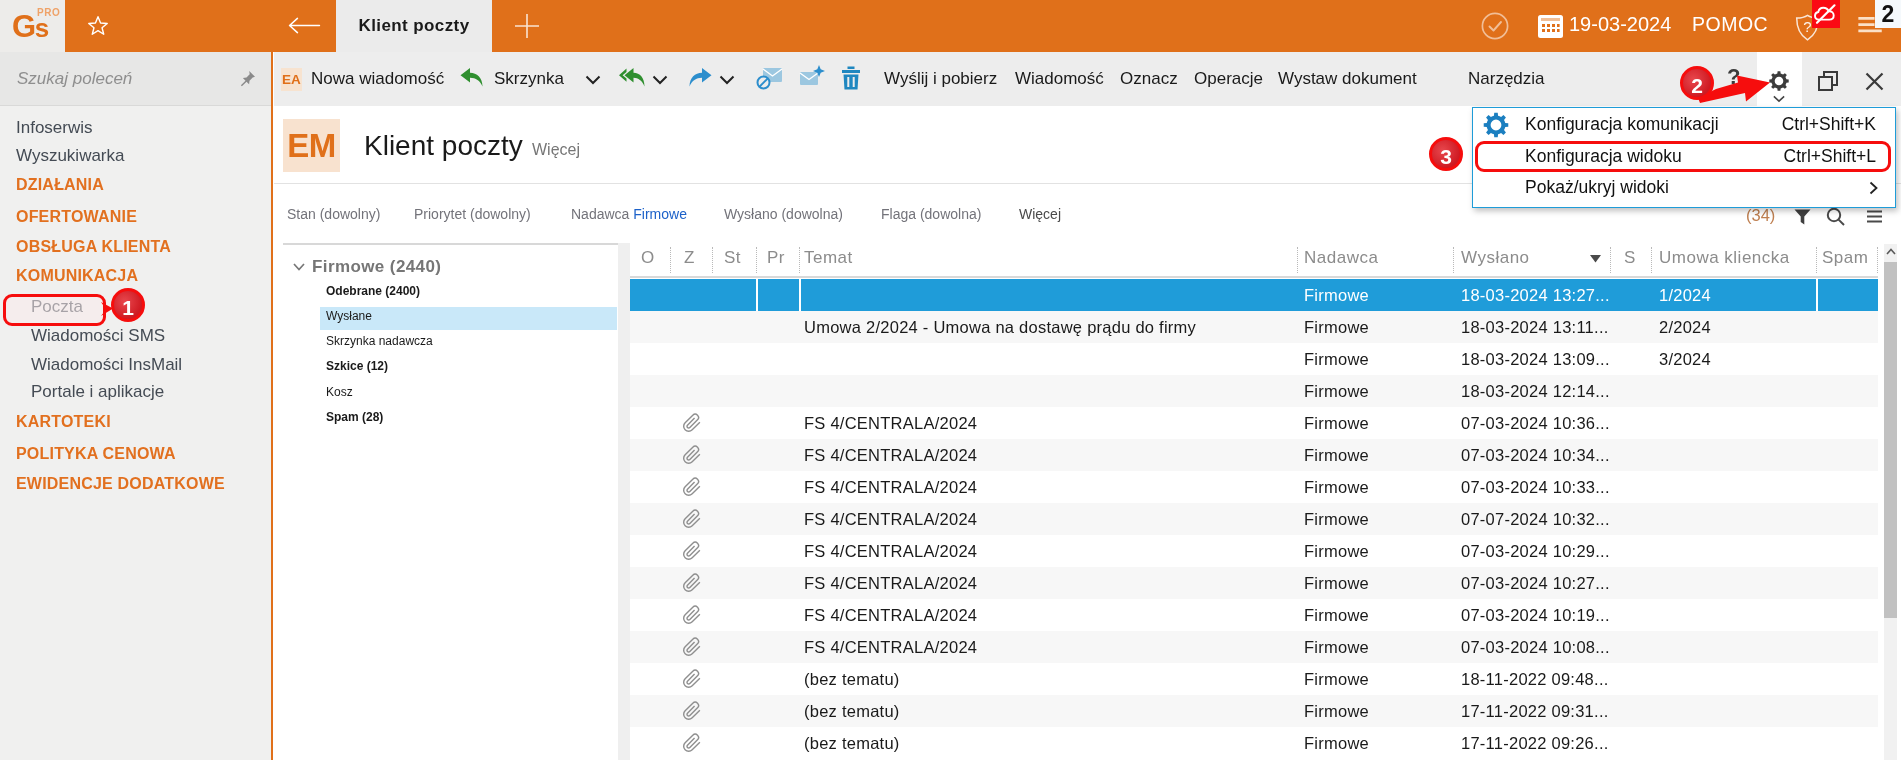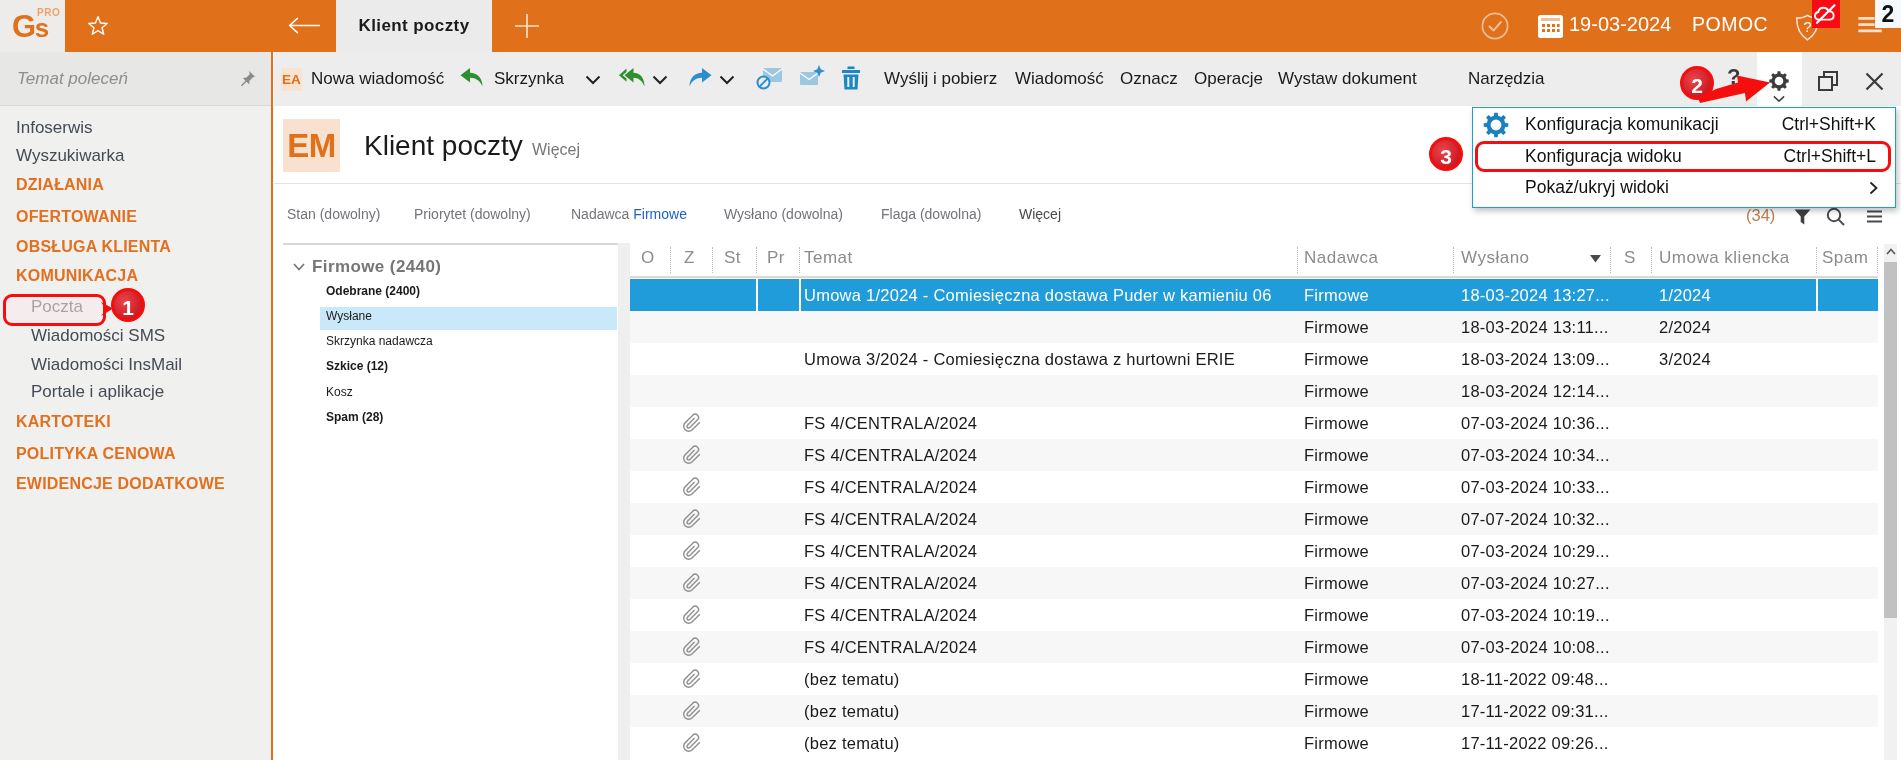--- a/index.html
+++ b/index.html
@@ -106,21 +106,21 @@
  <path d="M4 19.8 L21.5 2.3" stroke="#fff" stroke-width="2.2" stroke-linecap="round"></path>
 </svg>
 <svg class="abs" style="left:1857px;top:17px" width="27" height="18" viewBox="0 0 27 20">
  <path d="M0 1.5 H18 M0 8.5 H18 M0 15.5 H26" stroke="rgba(255,243,230,.85)" stroke-width="3"></path>
 </svg>
 <div class="abs" style="left:1875px;top:0;width:26px;height:28px;background:#f5f9fc;color:#111;font-size:23px;font-weight:700;text-align:center;line-height:28px">2</div>
 
 <div id="sidesearch"></div>
 <div id="toolrow"></div>
 <div id="orangeline"></div>
-<div class="abs" style="left:17px;top:69px;font-size:17px;font-style:italic;color:#8e8e8e">Temat poleceń</div>
+<div class="abs" style="left:17px;top:69px;font-size:17px;font-style:italic;color:#8e8e8e">Szukaj poleceń</div>
 <svg class="abs" style="left:240px;top:70px" width="16" height="17" viewBox="0 0 16 17">
  <path d="M9.2 1 L15 6.8 l-2.3.7 -3.2 3.2 -.4 3.6 -2.6-2.6 -4.6 4.6 -1-1 4.6-4.6 L2.9 7.9 l3.6-.4 3.2-3.2 z" fill="#8a8a8a"></path>
 </svg>
 <div class="abs" style="left:281px;top:68px;width:21px;height:23px;background:#f7e3d0;color:#e0701a;font-size:13.5px;font-weight:700;text-align:center;line-height:23px">EA</div>
 <div class="tool" style="left:311px;color:#1a1a1a">Nowa wiadomość</div>
 <svg class="abs" style="left:459px;top:66px" width="26" height="25" viewBox="0 0 26 25">
  <path d="M11 2 L1.5 9.3 L11 16.5 V11.8 C17 11.9 20.8 14.5 23.5 20.5 C23.3 11.5 18 7.1 11 6.8 Z" fill="#2f8f2f"></path>
 </svg>
 <div class="tool" style="left:494px">Skrzynka</div>
 <svg class="abs" style="left:585px;top:75px" width="16" height="10" viewBox="0 0 16 10">
@@ -250,35 +250,34 @@
 <div class="hsep" style="left:799px"></div>
 <div class="hsep" style="left:1297px"></div>
 <div class="hsep" style="left:1453px"></div>
 <div class="hsep" style="left:1610px"></div>
 <div class="hsep" style="left:1651px"></div>
 <div class="hsep" style="left:1816px"></div>
 <div class="hsep" style="left:1877px"></div>
 <div id="theadline"></div>
 <div id="rows">
 <div class="row" style="top:279px;background:#1f9cd9" id="selrow">
-      <div class="c" style="left:174px">Umowa 1/2024 - Comiesięczna dostawa Puder w kamieniu 06</div>
       <div class="c" style="left:674px">Firmowe</div>
       <div class="c" style="left:831px">18-03-2024 13:27...</div>
       <div class="c" style="left:1029px">1/2024</div>
       <div class="vsep" style="left:126px"></div>
       <div class="vsep" style="left:169px"></div>
       <div class="vsep" style="left:1186px"></div>
     </div>
 <div class="row" style="top:311px;background:#f7f7f7">
+      <div class="c" style="left:174px">Umowa 2/2024 - Umowa na dostawę prądu do firmy</div>
       <div class="c" style="left:674px">Firmowe</div>
       <div class="c" style="left:831px">18-03-2024 13:11...</div>
       <div class="c" style="left:1029px">2/2024</div>
     </div>
 <div class="row" style="top:343px;background:#fff">
-      <div class="c" style="left:174px">Umowa 3/2024 - Comiesięczna dostawa z hurtowni ERIE</div>
       <div class="c" style="left:674px">Firmowe</div>
       <div class="c" style="left:831px">18-03-2024 13:09...</div>
       <div class="c" style="left:1029px">3/2024</div>
     </div>
 <div class="row" style="top:375px;background:#f7f7f7">
       <div class="c" style="left:674px">Firmowe</div>
       <div class="c" style="left:831px">18-03-2024 12:14...</div>
     </div>
 <div class="row" style="top:407px;background:#fff">
       <svg style="position:absolute;left:52px;top:6px" width="20" height="20" viewBox="0 0 24 24">

